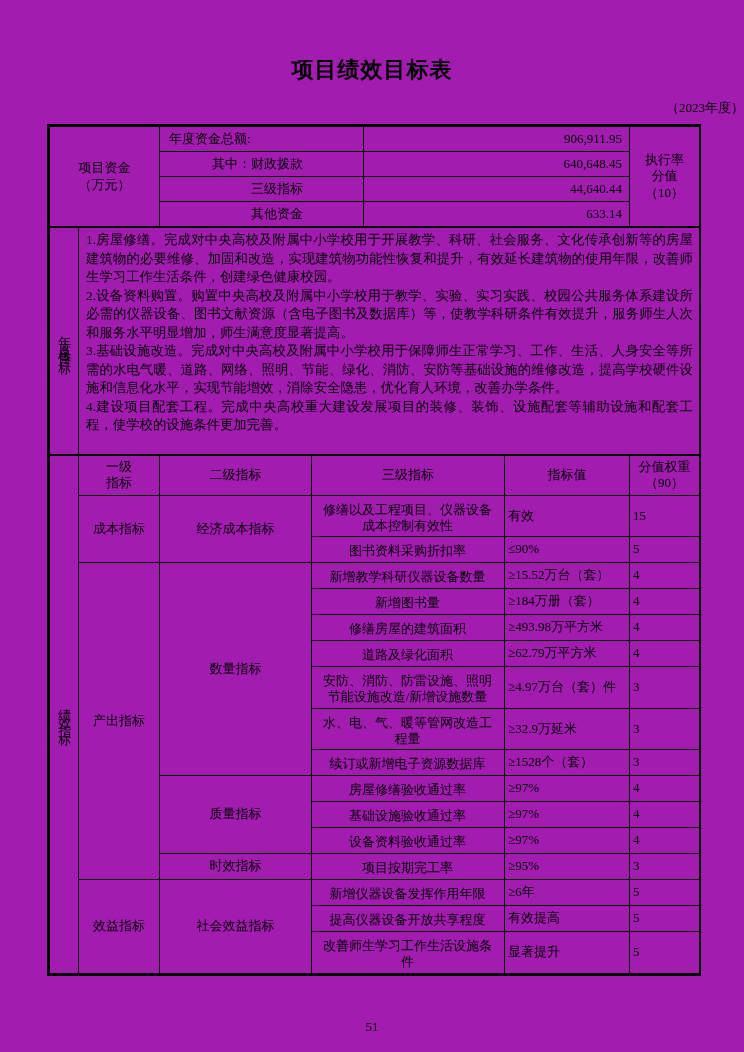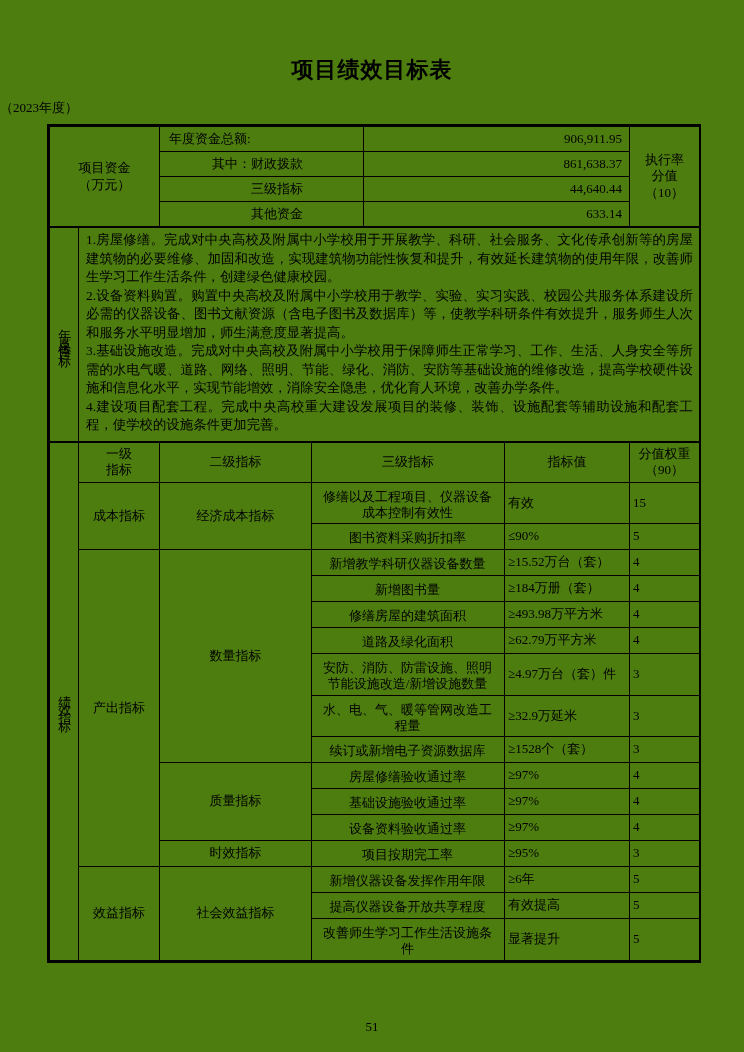--- a/index.html
+++ b/index.html
@@ -1,48 +1,48 @@
 <!DOCTYPE html>
 <html><head>
 <meta charset="utf-8">
 <style>
   html,body{margin:0;padding:0;background:#ffffff;}
   .page{
     position:relative;
     width:744px;height:1052px;
-    background:#4d7c0f;
+    background:#a21caf;
     color:#000;
     font-family:"Liberation Serif","DejaVu Serif",serif;
     font-size:13px;
     overflow:hidden;
   }
   .doc-title{
     position:absolute;top:55px;left:0;width:744px;
     text-align:center;font-size:22px;font-weight:bold;letter-spacing:1px;
   }
   .doc-subtitle{
     position:absolute;top:99px;left:0;width:744px;
-    text-align:left;font-size:13px;
+    text-align:right;font-size:13px;
   }
   .tablewrap{
     position:absolute;left:47px;top:124px;width:650px;
     border:2px solid #000;
   }
   table{border-collapse:collapse;table-layout:fixed;width:650px;}
   td{border:1px solid #000;padding:0;vertical-align:middle;overflow:hidden;
      font-size:13px;line-height:1.25;}
   .c{text-align:center;}
   .l3cell{text-align:center;padding:6px 6px 2px 5px;}
   .valcell{text-align:left;padding:2px 3px;margin-left:32px;}
   .fund-name-first{text-align:left;padding-left:9px;}
   .fund-name{text-align:right;padding-right:60px;}
   .fund-val{text-align:right;padding-right:7px;}
   .goals{
     text-align:justify;vertical-align:top;
-    padding:3px 6px 6px 7px;line-height:18.5px;font-size:13.4px;
+    padding:3px 6px 19px 7px;line-height:18.5px;font-size:13.4px;
   }
   .goals p{margin:0;}
   .vtext{
     writing-mode:vertical-rl;text-orientation:upright;
     margin:0 auto;letter-spacing:5px;
   }
   .vtext2{letter-spacing:8px;}
   .page-number{
     position:absolute;top:1019px;left:0;width:744px;
     text-align:center;font-size:13px;
@@ -85,21 +85,21 @@
         <td class="fund-name-first">年度资金总额:</td>
         <td class="fund-val">906,911.95</td>
         <td class="c" rowspan="4">
           <div>执行率</div>
           <div>分值</div>
           <div>（10）</div>
         </td>
       </tr>
       <tr style="height:25px">
         <td class="fund-name">其中：财政拨款</td>
-        <td class="fund-val">861,638.37</td>
+        <td class="fund-val">640,648.45</td>
       </tr>
       <tr style="height:25px">
         <td class="fund-name">三级指标</td>
         <td class="fund-val">44,640.44</td>
       </tr>
       <tr style="height:25px">
         <td class="fund-name">其他资金</td>
         <td class="fund-val">633.14</td>
       </tr>
     </tbody>

